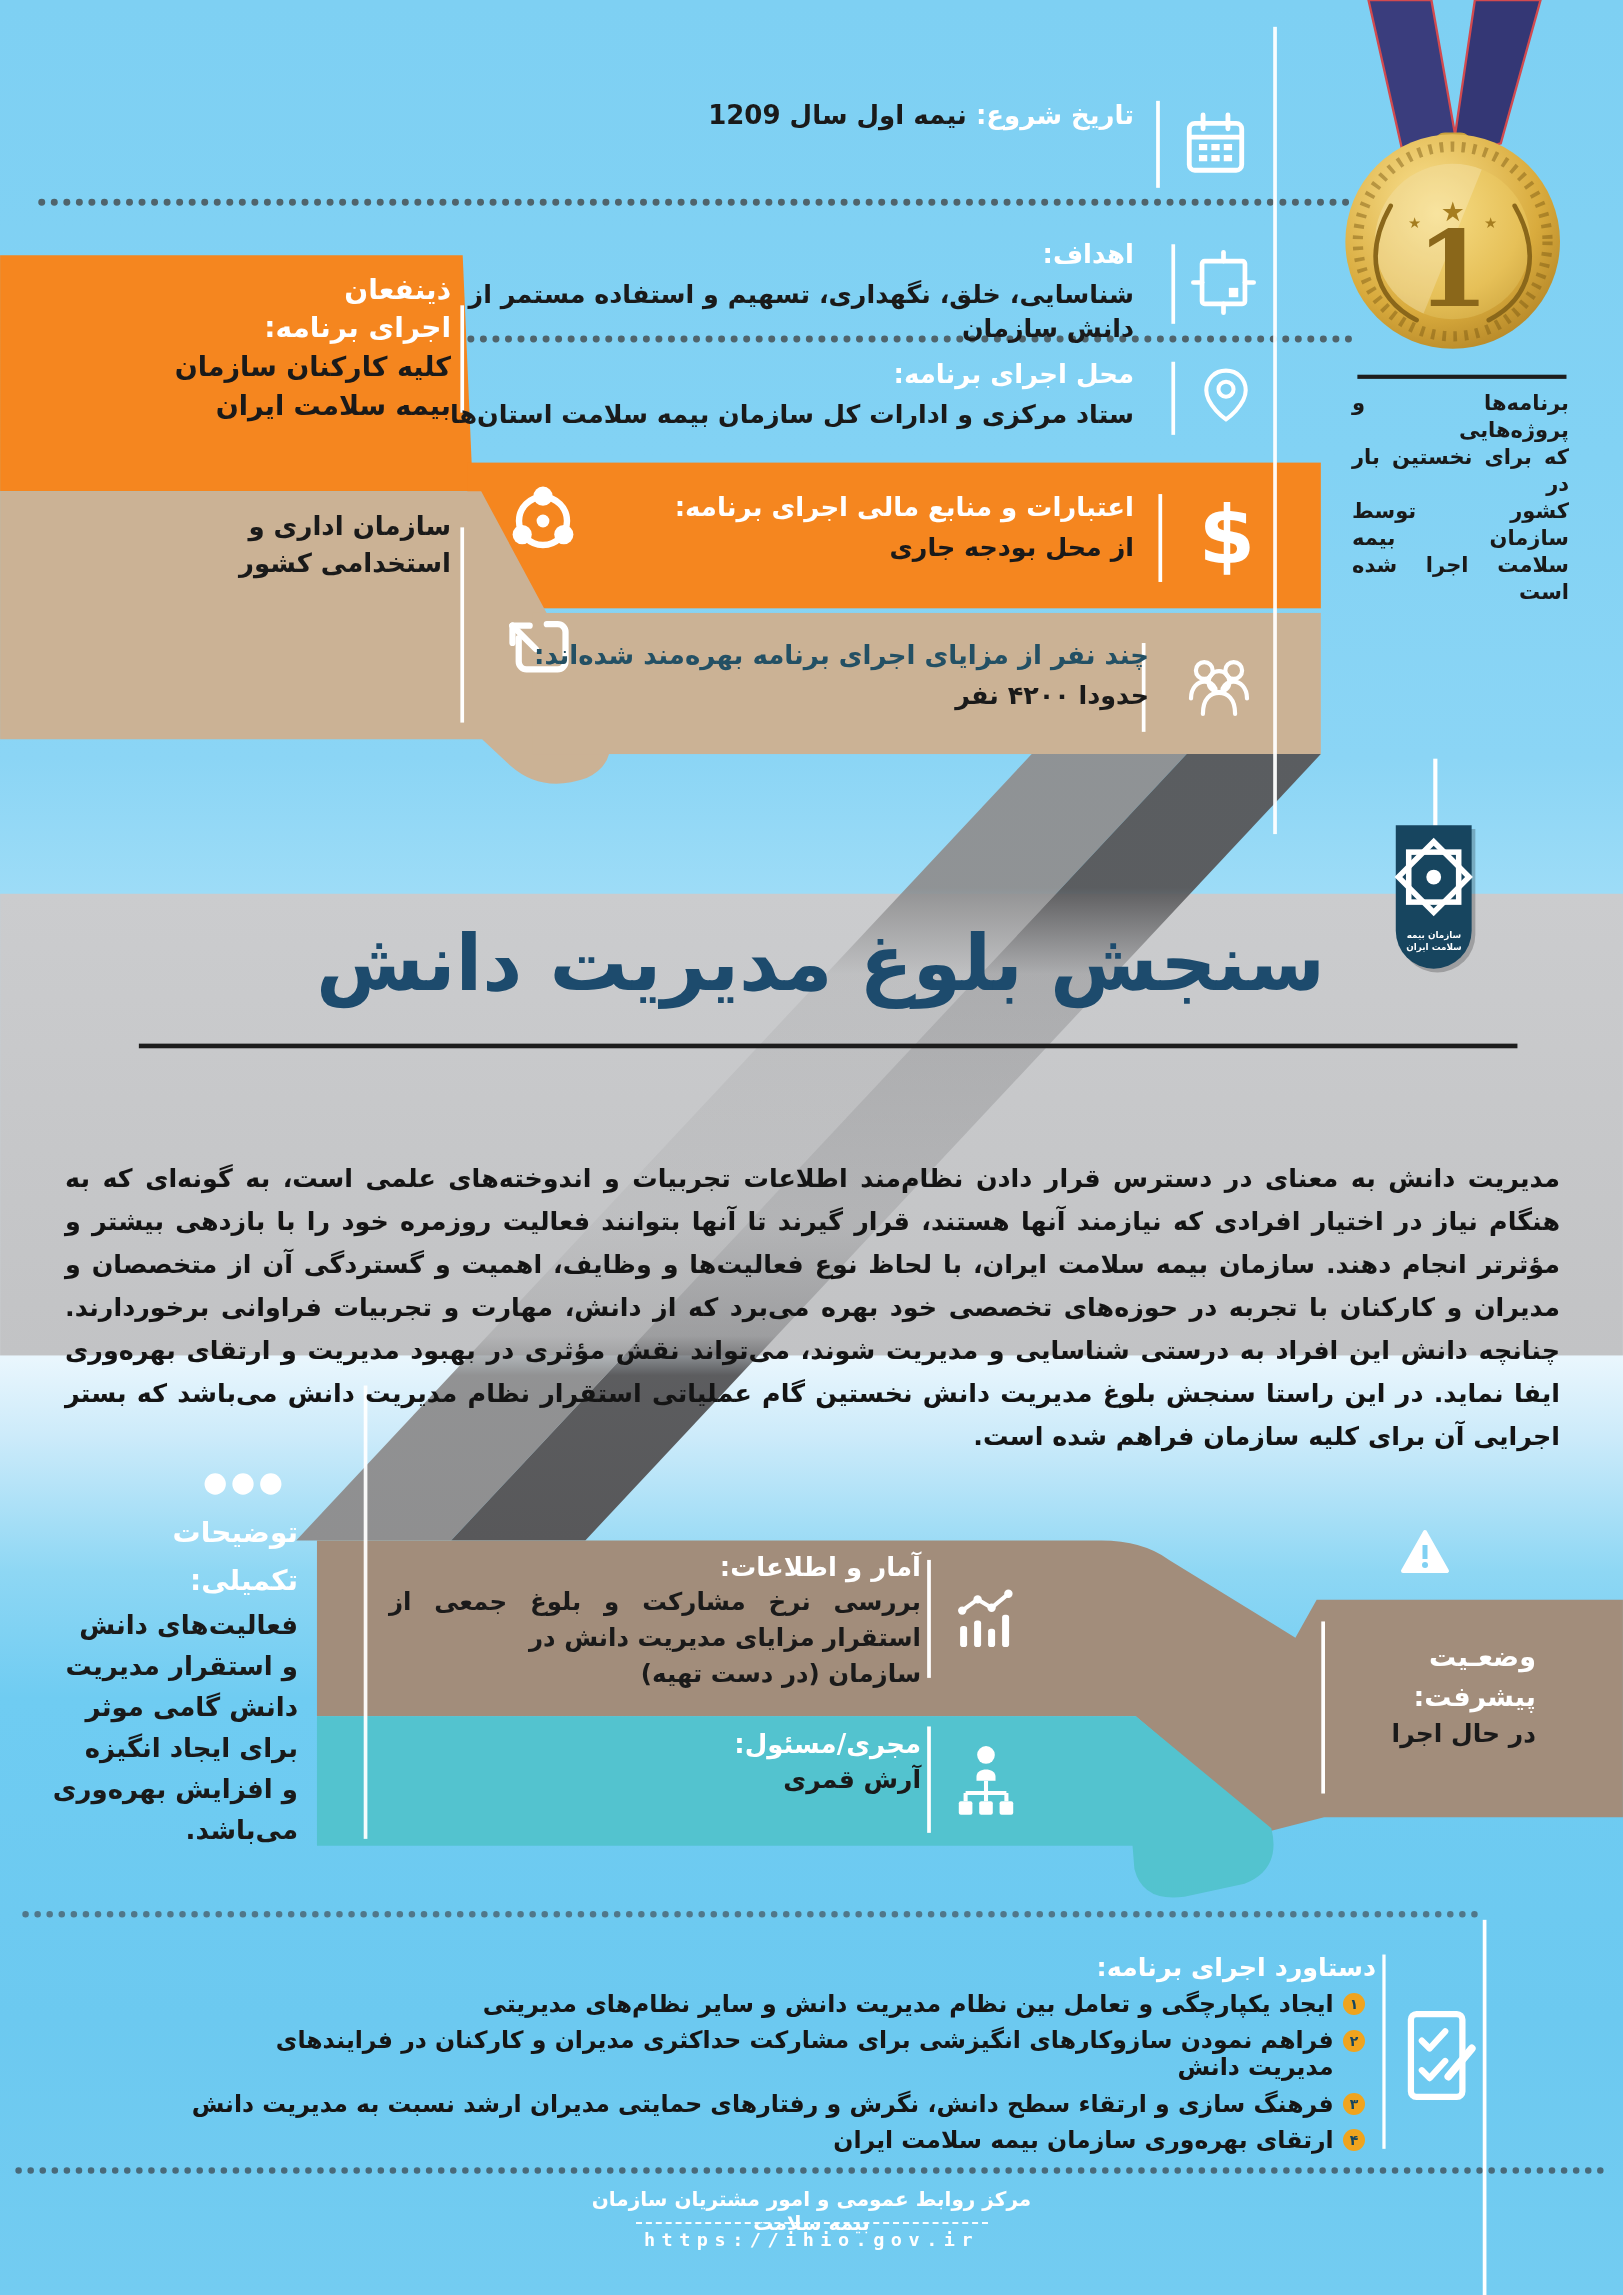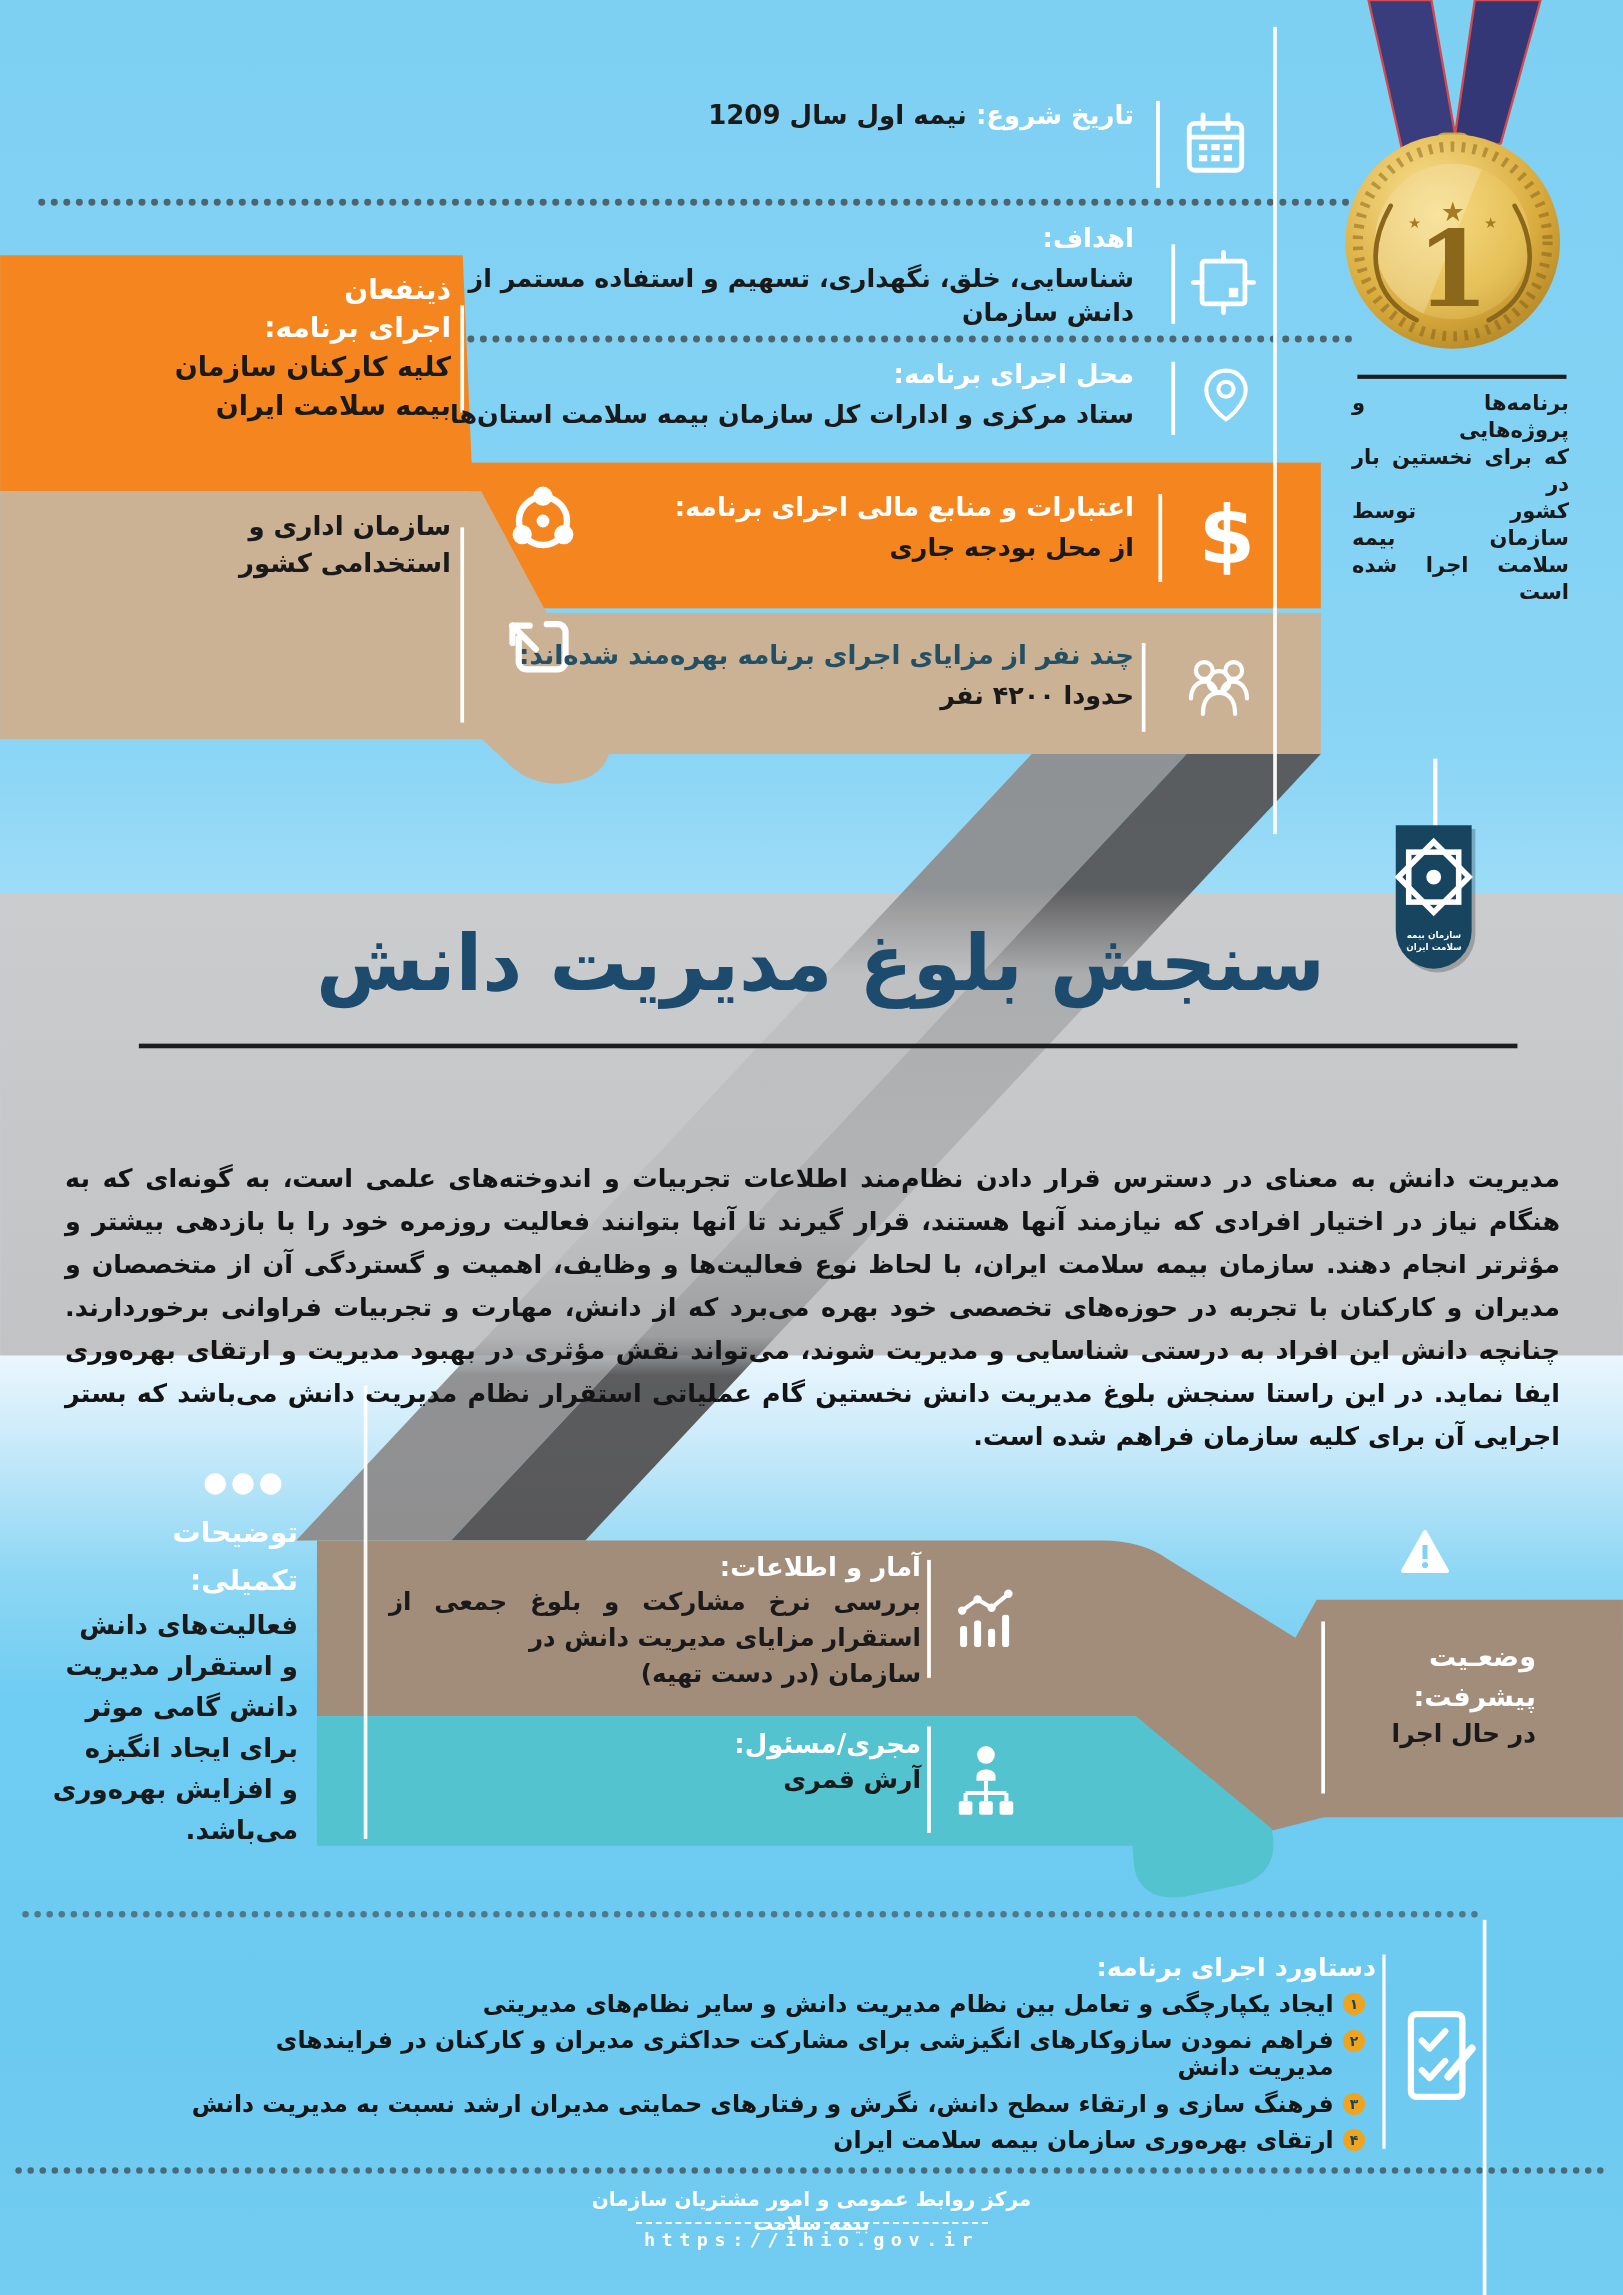--- a/index.html
+++ b/index.html
@@ -17,24 +17,24 @@
   .t-white{color:#ffffff;}
   .t-dark{color:#1a1a1a;}
   .t-slate{color:#235064;}
   .row-label{font-size:26px;line-height:35px;}
   .row-value{font-size:25.4px;line-height:34px;}
   svg.deco{position:absolute;left:0;top:0;}
 
   
   #r-dates{left:440px;top:98px;width:694px;}
   #r-dates .ln{margin-bottom:5.6px;}
-  #r-goals{left:440px;top:221px;width:694px;}
+  #r-goals{left:440px;top:237px;width:694px;}
   #r-loc{left:440px;top:357px;width:694px;}
   #r-budget{left:440px;top:490px;width:694px;}
-  #r-benef{left:116px;top:638px;width:1018px;}
+  #r-benef{left:131px;top:638px;width:1018px;}
   .gap8{height:4.6px;}
 
   
   #blk-stake{left:44px;top:271px;width:407px;}
   #blk-stake .hd{font-size:28px;line-height:38px;}
   #blk-stake .bd{font-size:27px;line-height:39px;}
   #blk-ext{left:44px;top:508px;width:407px;}
   #blk-ext .hd{font-size:26px;line-height:36px;}
   #blk-ext .bd{font-size:26px;line-height:37px;}
 

